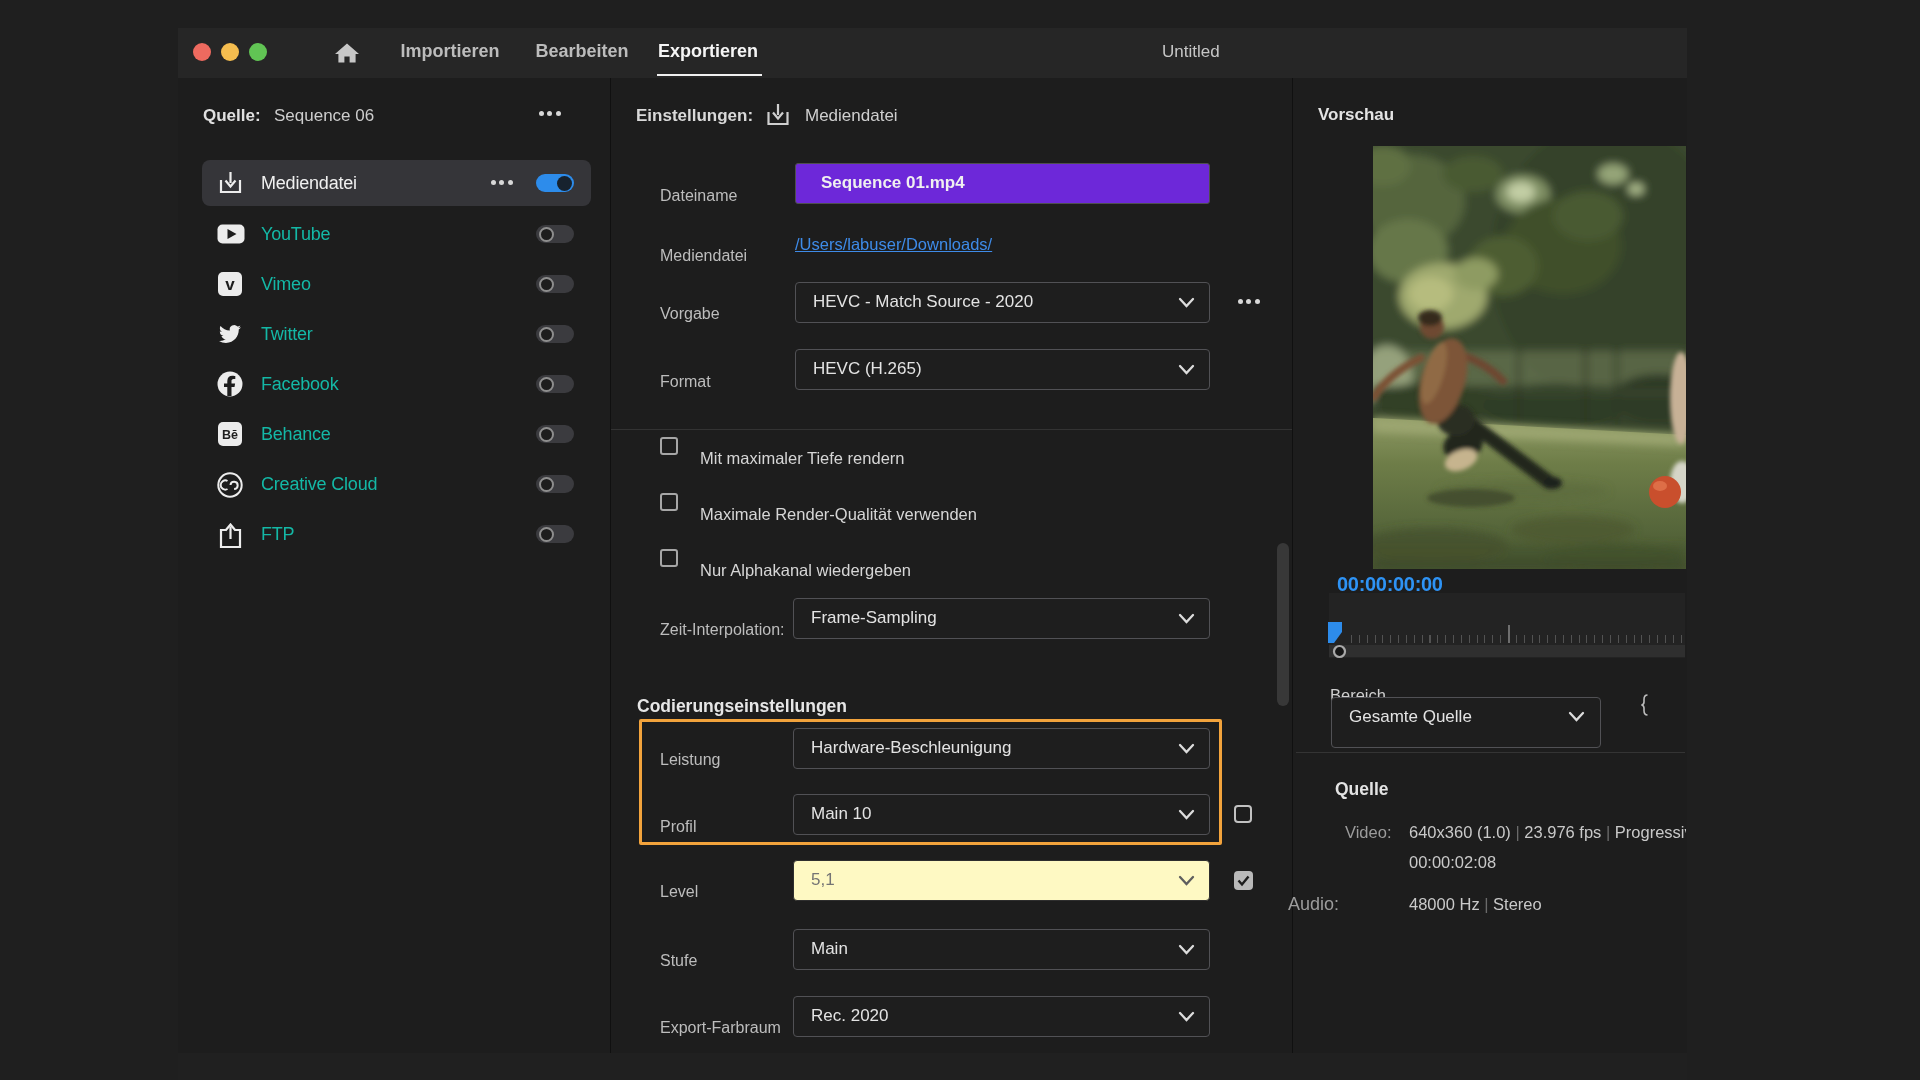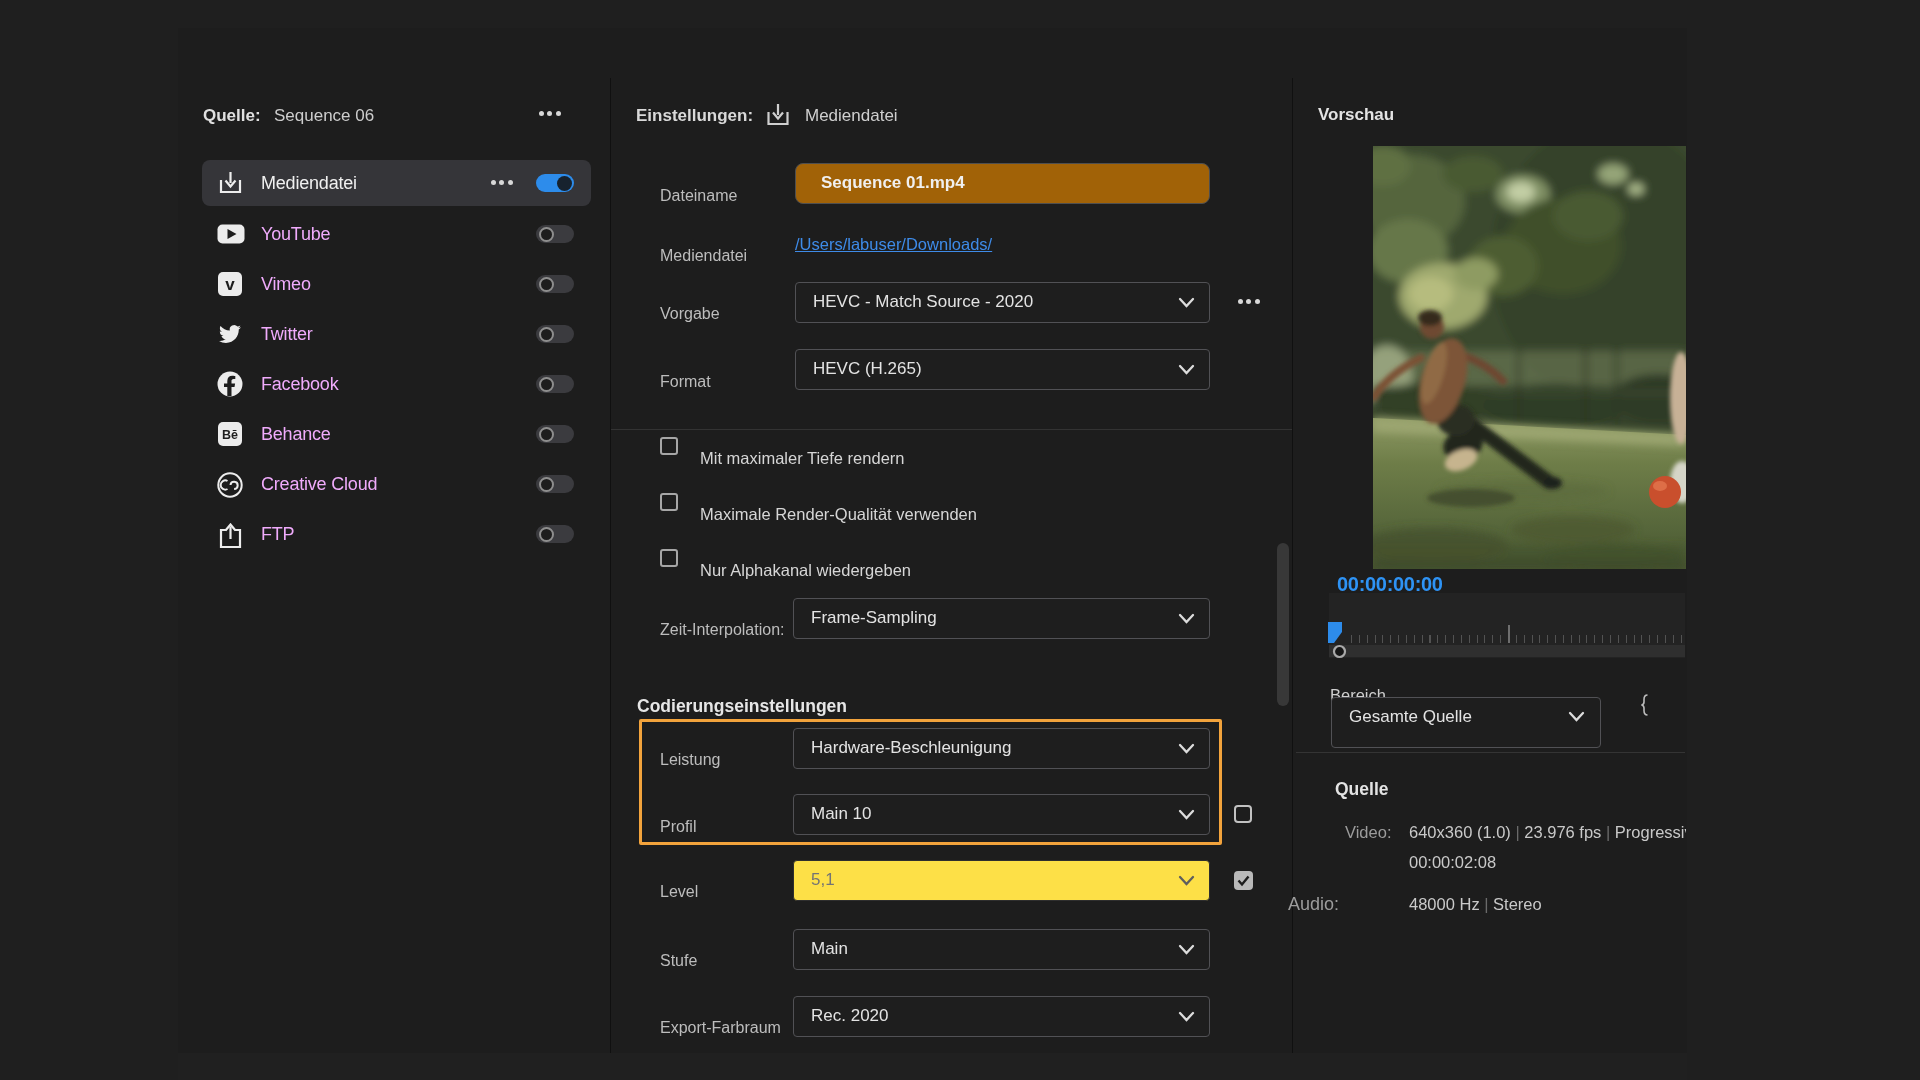--- a/index.html
+++ b/index.html
@@ -14,27 +14,40 @@
       border:1px solid #515155;border-radius:4px;color:#E3E3E3;font-size:17px;line-height:38px;
       padding-left:17px;white-space:nowrap;}
   .cb{position:absolute;width:18px;height:18px;border:2px solid #A6A6A6;border-radius:3px;box-sizing:border-box;}
   .tg{position:absolute;left:536px;width:38px;height:18px;border-radius:9px;background:#3B3B3F;}
   .tg i{position:absolute;left:2.5px;top:1.5px;width:15px;height:15px;border-radius:50%;
         background:#1D1D1D;border:2px solid #8E8E8E;box-sizing:border-box;}
   .tg.on{background:#2D8CEB;}
   .tg.on i{left:auto;right:2px;top:1.5px;background:#17222E;border:none;}
   .dots{position:absolute;display:flex;gap:3.4px;}
   .dots b{width:5px;height:5px;border-radius:50%;background:#D8D8D8;}
-  .rowlbl{position:absolute;left:261px;color:#f0abfc;font-size:18px;letter-spacing:-0.2px;height:24px;line-height:24px;}
+  .rowlbl{position:absolute;left:261px;color:#14b8a6;font-size:18px;letter-spacing:-0.2px;height:24px;line-height:24px;}
   .ricon{position:absolute;left:217px;}
 </style>
 </head>
 <body>
 <div class="win">
 
+  <div class="tbar">
+    <span class="tl" style="left:15px;background:#EE6A5F"></span>
+    <span class="tl" style="left:43px;background:#F5BD4F"></span>
+    <span class="tl" style="left:71px;background:#61C454"></span>
+    <svg class="a" style="left:156px;top:14px" width="26" height="22" viewBox="0 0 26 22">
+      <path d="M13 1.5 L25 12 h-3.4 v8.5 h-6 v-6 h-5.2 v6 h-6 V12 H1 Z" fill="#C7C7C7"></path>
+    </svg>
+    <span class="tab" style="left:272px;color:#BCBCBC">Importieren</span>
+    <span class="tab" style="left:404px;color:#BCBCBC">Bearbeiten</span>
+    <span class="tab" style="left:530px;color:#F5F5F5">Exportieren</span>
+    <div class="a" style="left:479px;top:45.5px;width:105px;height:2.5px;background:#F0F0F0"></div>
+    <span class="a" style="left:984px;top:13px;height:22px;line-height:22px;font-size:17px;color:#C6C6C6">Untitled</span>
+  </div>
 
   <div class="a" style="left:432px;top:50px;width:1px;height:975px;background:#101010"></div>
   <div class="a" style="left:1114px;top:50px;width:1px;height:975px;background:#101010"></div>
   <div class="a" style="left:0;top:1025px;width:1509px;height:27px;background:#202020"></div>
 </div>
 
 <span class="a" style="left:203px;top:105px;font-size:17px;font-weight:bold;color:#E0E0E0;height:22px;line-height:22px">Quelle:</span>
 <span class="a" style="left:274px;top:105px;font-size:17px;color:#CDCDCD;height:22px;line-height:22px">Sequence 06</span>
 <div class="dots" style="left:539px;top:111px">
     <b></b>
@@ -124,21 +137,21 @@
 
 <span class="a" style="left:636px;top:105px;font-size:17px;font-weight:bold;color:#D9D9D9;height:22px;line-height:22px">Einstellungen:</span>
 <svg class="a" style="left:765px;top:102px" width="26" height="26" viewBox="0 0 25 26">
   <path d="M3 10 v12 h19 v-12" fill="none" stroke="#CFCFCF" stroke-width="2.2"></path>
   <path d="M12.5 2 v11" stroke="#CFCFCF" stroke-width="2.2"></path>
   <path d="M7.5 10.5 l5 6 5 -6" fill="none" stroke="#CFCFCF" stroke-width="2.2"></path>
 </svg>
 <span class="a" style="left:805px;top:105px;font-size:17px;color:#CFCFCF;height:22px;line-height:22px">Mediendatei</span>
 
 <span class="lb" style="left:660px;top:173px">Dateiname</span>
-<div class="a" style="left:795px;top:163px;width:415px;height:41px;box-sizing:border-box;background:#a16207;border:1.5px solid #4F4F4F;border-radius:8px;color:#F0F0F0;font-weight:bold;font-size:17px;line-height:38px;padding-left:25px">Sequence 01.mp4</div>
+<div class="a" style="left:795px;top:163px;width:415px;height:41px;box-sizing:border-box;background:#6d28d9;border:1.5px solid #4F4F4F;border-radius:3px;color:#F0F0F0;font-weight:bold;font-size:17px;line-height:38px;padding-left:25px">Sequence 01.mp4</div>
 
 <span class="lb" style="left:660px;top:233px">Mediendatei</span>
 <span class="a" style="left:795px;top:233px;height:22px;line-height:22px;font-size:16.5px;color:#3E8BE8;text-decoration:underline">/Users/labuser/Downloads/</span>
 
 <span class="lb" style="left:660px;top:291px">Vorgabe</span>
 <div class="dd" style="top:282px;left:795px;width:415px">HEVC - Match Source - 2020</div>
 <svg class="a" style="left:1178px;top:297px" width="17" height="12" viewBox="0 0 17 12">
     <path d="M2 2l6.5 7L15 2" fill="none" stroke="#DCDCDC" stroke-width="2.3" stroke-linecap="round"></path>
   </svg>
 <div class="dots" style="left:1238px;top:299px">
@@ -181,21 +194,21 @@
   </svg>
 
 <span class="lb" style="left:660px;top:804px">Profil</span>
 <div class="dd" style="top:794px">Main 10</div>
 <svg class="a" style="left:1178px;top:809px" width="17" height="12" viewBox="0 0 17 12">
     <path d="M2 2l6.5 7L15 2" fill="none" stroke="#DCDCDC" stroke-width="2.3" stroke-linecap="round"></path>
   </svg>
 <div class="cb" style="left:1234px;top:805px;border-color:#C2C2C2;border-radius:4px"></div>
 
 <span class="lb" style="left:660px;top:869px">Level</span>
-<div class="dd" style="top:860px;background:#fde047;border-color:#2E2E2E;color:#747474">5,1</div>
+<div class="dd" style="top:860px;background:#fef9c3;border-color:#2E2E2E;color:#747474">5,1</div>
 <svg class="a" style="left:1178px;top:875px" width="17" height="12" viewBox="0 0 17 12">
     <path d="M2 2l6.5 7L15 2" fill="none" stroke="#5E5E5E" stroke-width="2.3" stroke-linecap="round"></path>
   </svg>
 <div class="a" style="left:1234px;top:871px;width:19px;height:19px;border-radius:4px;background:#B9B9B9"></div>
 <svg class="a" style="left:1234px;top:871px" width="19" height="19" viewBox="0 0 19 19">
     <path d="M4.5 9.5 l3.5 4 6.5-8" fill="none" stroke="#1D1D1D" stroke-width="2.4"></path>
   </svg>
 
 <span class="lb" style="left:660px;top:938px">Stufe</span>
 <div class="dd" style="top:929px">Main</div>

